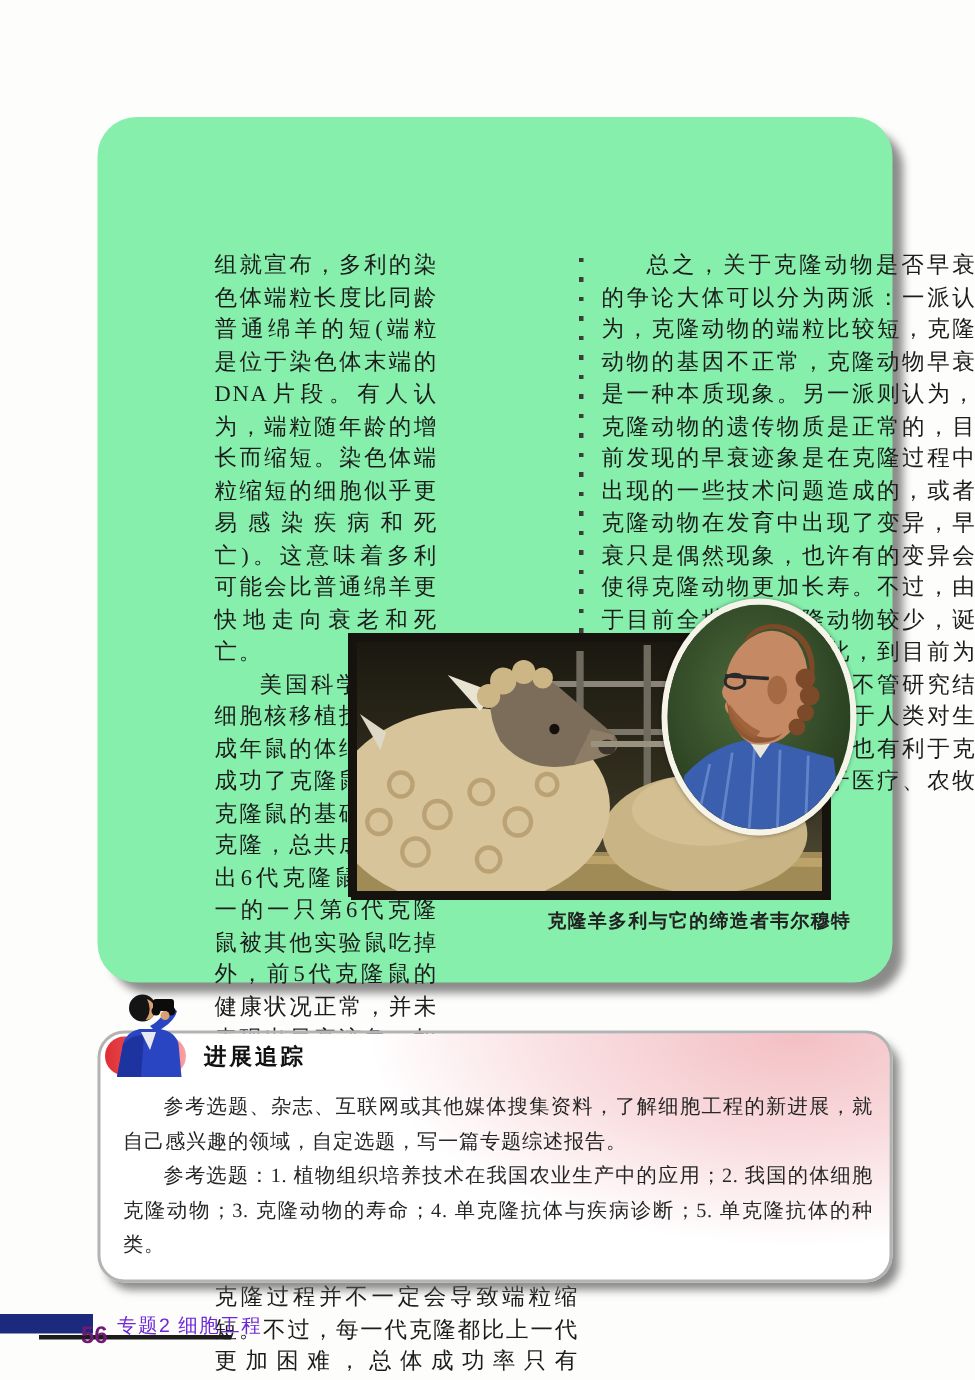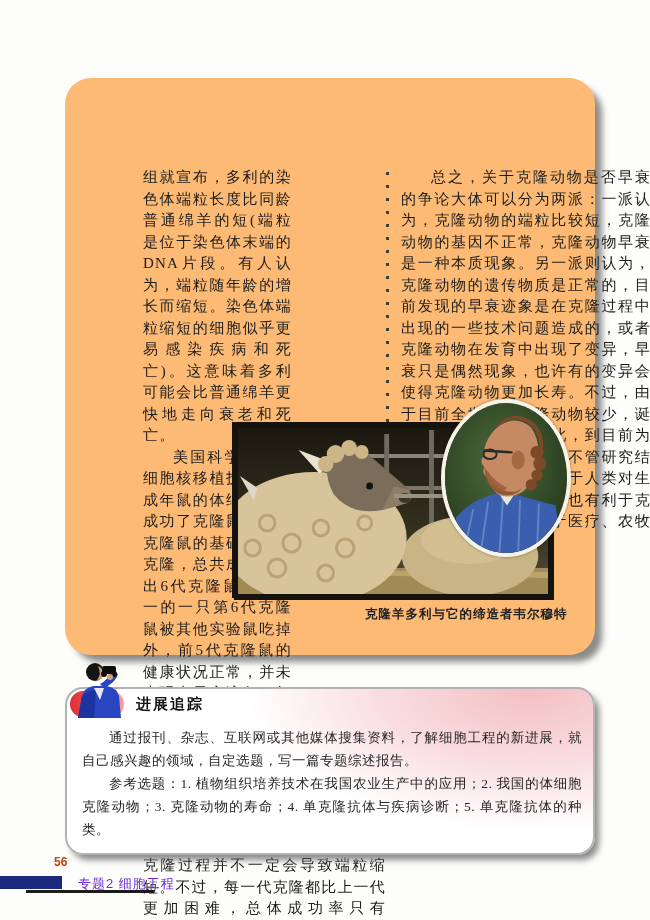--- a/index.html
+++ b/index.html
@@ -2,21 +2,21 @@
 <html><head>
 <meta charset="utf-8">
 <style>
   * { margin:0; padding:0; box-sizing:border-box; }
   html,body { width:650px; height:920px; background:#fdfdfb; overflow:hidden;
     font-family:"Liberation Serif","DejaVu Serif",serif; }
   .page { position:relative; width:650px; height:920px; }
 
   
   .content-box { position:absolute; left:65px; top:78px; width:530px; height:577px;
-    background:#fdba74; border-radius:26px;
+    background:#86efac; border-radius:26px;
     box-shadow:8px 8px 6px -1px rgba(110,110,110,.8); }
 
   .col { position:absolute; top:89px; font-size:15px; line-height:21.5px;
     letter-spacing:1.2px; color:#1c1c1c; text-align:justify; }
   .col-left { left:78px; width:243px; height:558px; }
   .col-right { left:336px; width:250px; }
   .indent { text-indent:2em; }
   .intrude { float:right; width:94px; height:232px; margin-top:331px; }
 
   .divider { position:absolute; left:321px; top:94px; width:3px; height:308px;
@@ -47,23 +47,23 @@
   .activity-title { position:absolute; left:136px; top:695px; z-index:4;
     font-family:"Liberation Sans","DejaVu Sans",sans-serif;
     font-size:15px; font-weight:bold; color:#111; letter-spacing:2px;text-align:right; }
   .activity-text { position:absolute; left:82px; top:726px; width:500px; z-index:4;
     font-size:13.5px; line-height:23px; letter-spacing:.5px; color:#262626;
     text-align:justify; }
 
   
   .footer-bar { position:absolute; left:0; top:876px; width:62px; height:13px; background:#1b2a7c; }
   .footer-rule { position:absolute; left:26px; top:890px; width:128px; height:3px; background:#1c1c1c; }
-  .footer-num { position:absolute; left:54px; top:855px;
-    font-family:"Liberation Sans","DejaVu Sans",sans-serif;
-    font-size:12px; font-weight:bold; color:#c2410c; }
+  .footer-num { position:absolute; left:54px; top:882px;
+    font-family:"Liberation Sans","DejaVu Sans",sans-serif;
+    font-size:16px; font-weight:bold; color:#701a75; }
   .footer-chap { position:absolute; left:78px; top:875px;
     font-family:"Liberation Sans","DejaVu Sans",sans-serif;
     font-size:13px; font-weight:normal; color:#6d28d9; letter-spacing:1px; }
 </style>
 </head>
 <body>
 
 <div class="page">
 
   <div class="content-box">
@@ -195,21 +195,21 @@
     <path d="M24,6 Q30,8 29,16 Q27,20 23,20 Q28,14 24,6 Z" fill="#d8a16e"></path>
 
     <rect x="28" y="6" width="14" height="8" rx="2" fill="#0c0c0c"></rect>
     <circle cx="30" cy="14" r="3" fill="#0c0c0c"></circle>
     <circle cx="40" cy="14" r="3" fill="#0c0c0c"></circle>
 
     <circle cx="36" cy="17" r="3" fill="#d8a16e"></circle>
   </svg>
   <div class="activity-title">进展追踪</div>
   <div class="activity-text">
-    <p class="indent">通过报刊、杂志、互联网或其他媒体搜集资料，了解细胞工程的新进展，就自己感兴趣的领域，自定选题，写一篇专题综述报告。</p>
+    <p class="indent">参考选题、杂志、互联网或其他媒体搜集资料，了解细胞工程的新进展，就自己感兴趣的领域，自定选题，写一篇专题综述报告。</p>
     <p class="indent">参考选题：1. 植物组织培养技术在我国农业生产中的应用；2. 我国的体细胞克隆动物；3. 克隆动物的寿命；4. 单克隆抗体与疾病诊断；5. 单克隆抗体的种类。</p>
   </div>
 
   <div class="footer-bar"></div>
   <div class="footer-rule"></div>
   <span class="footer-num">56</span>
   <span class="footer-chap">专题2 细胞工程</span>
 
 </div>
 

